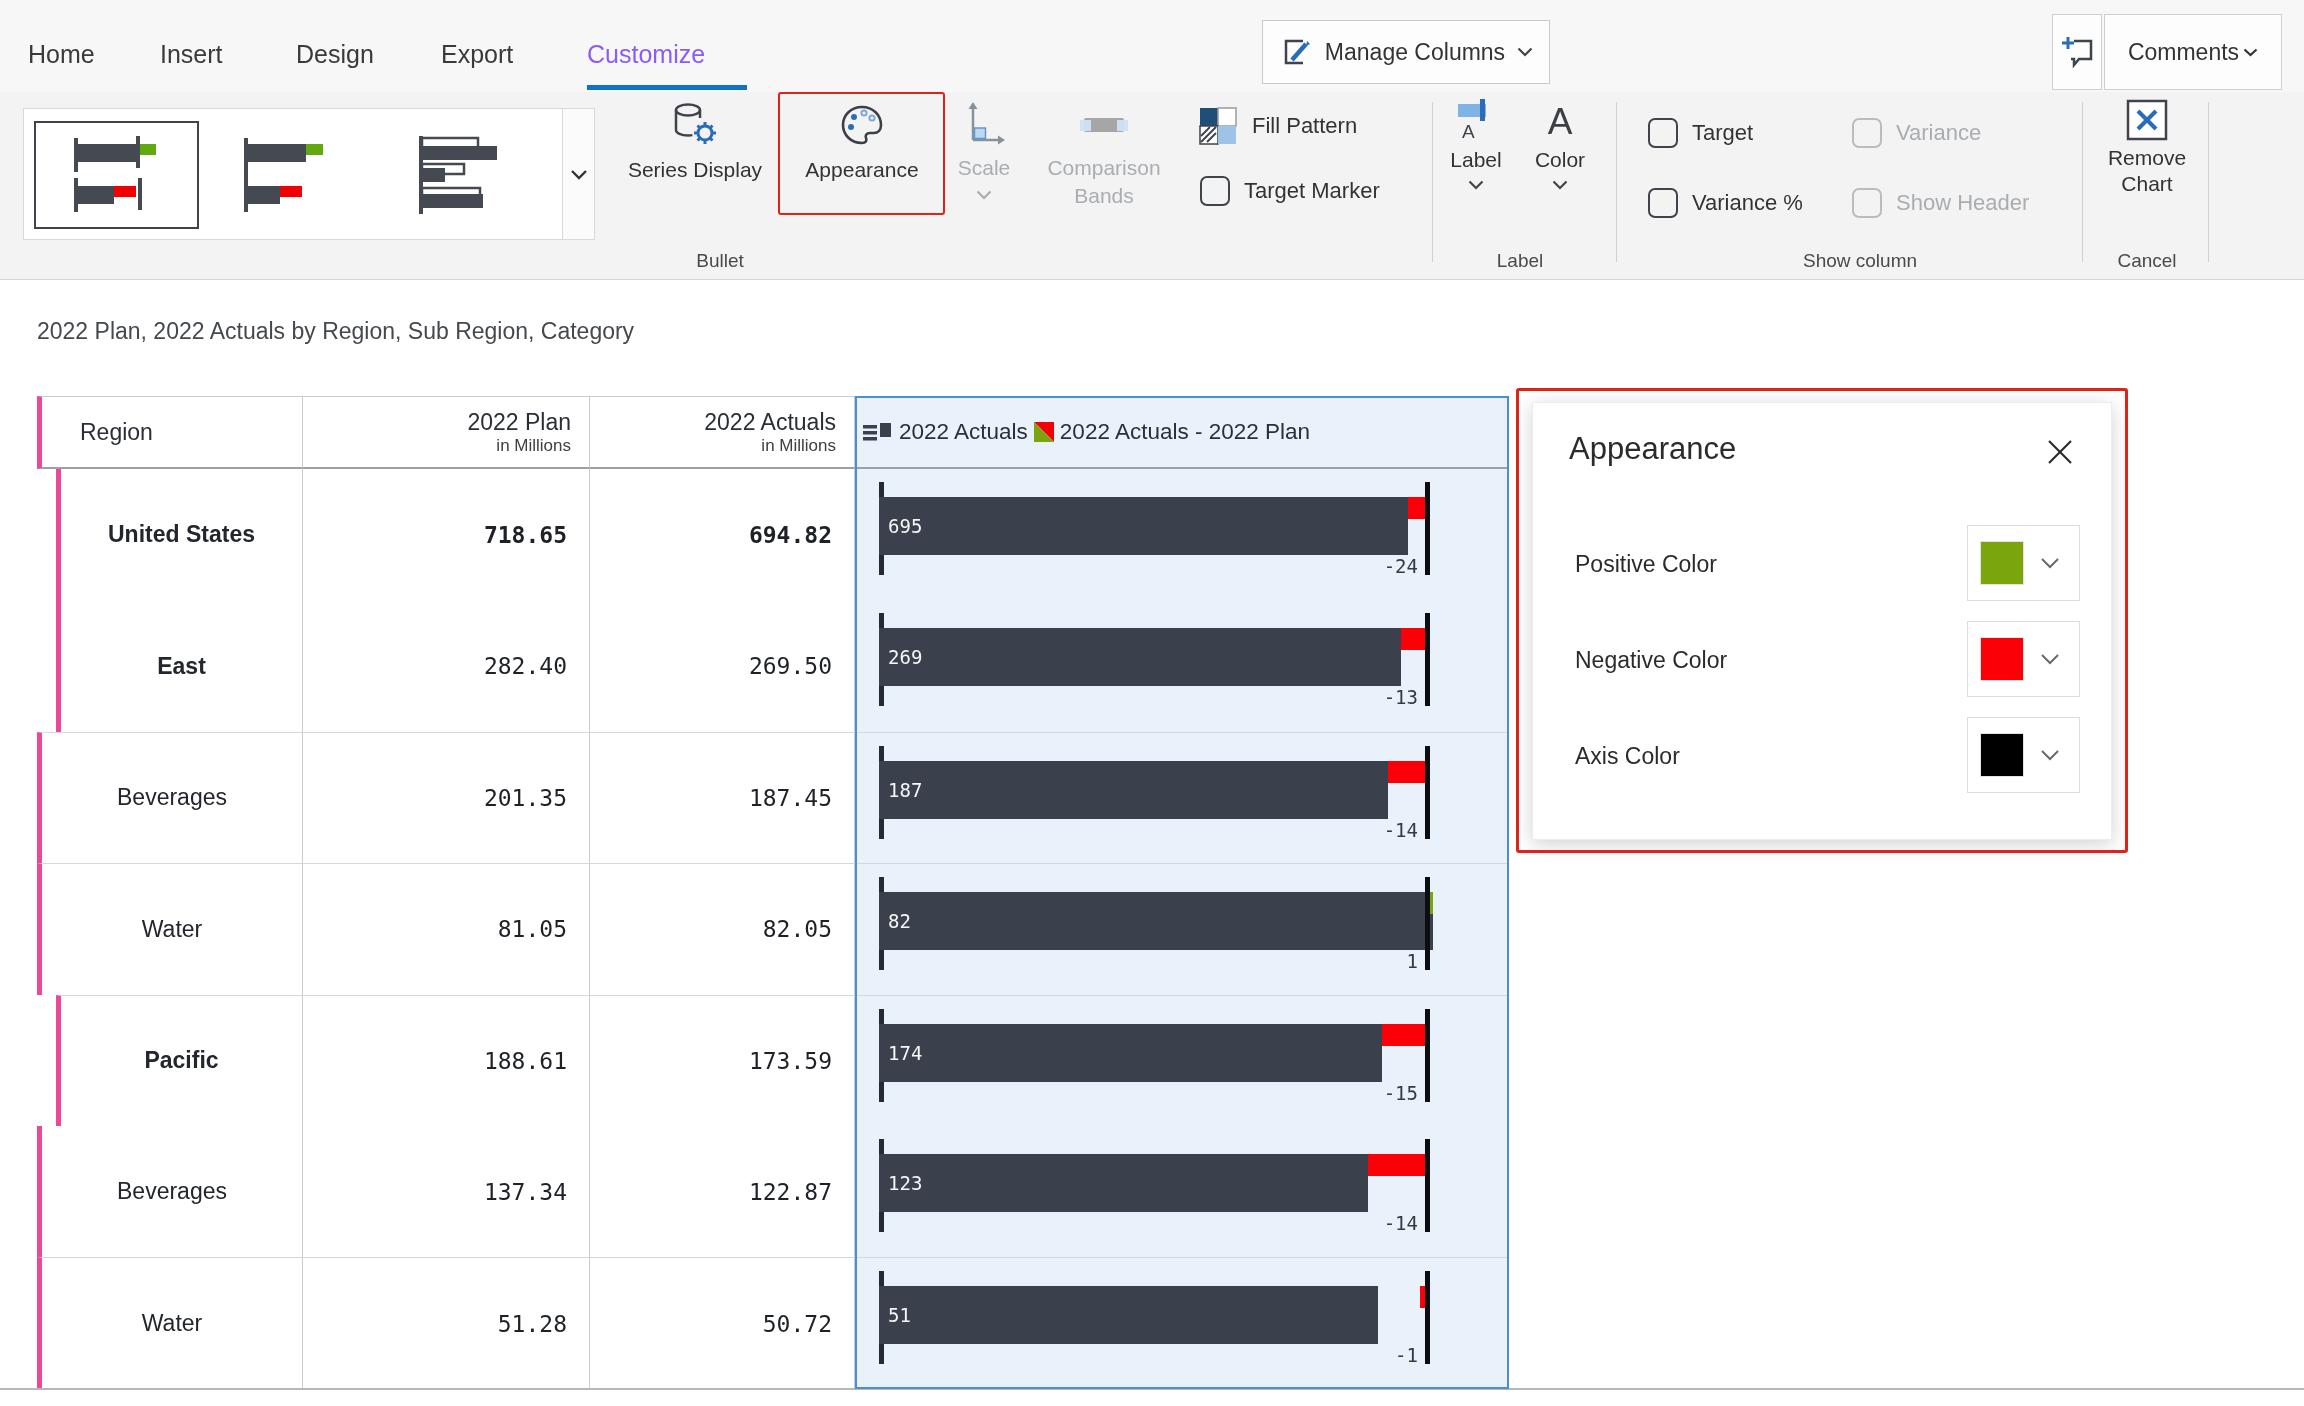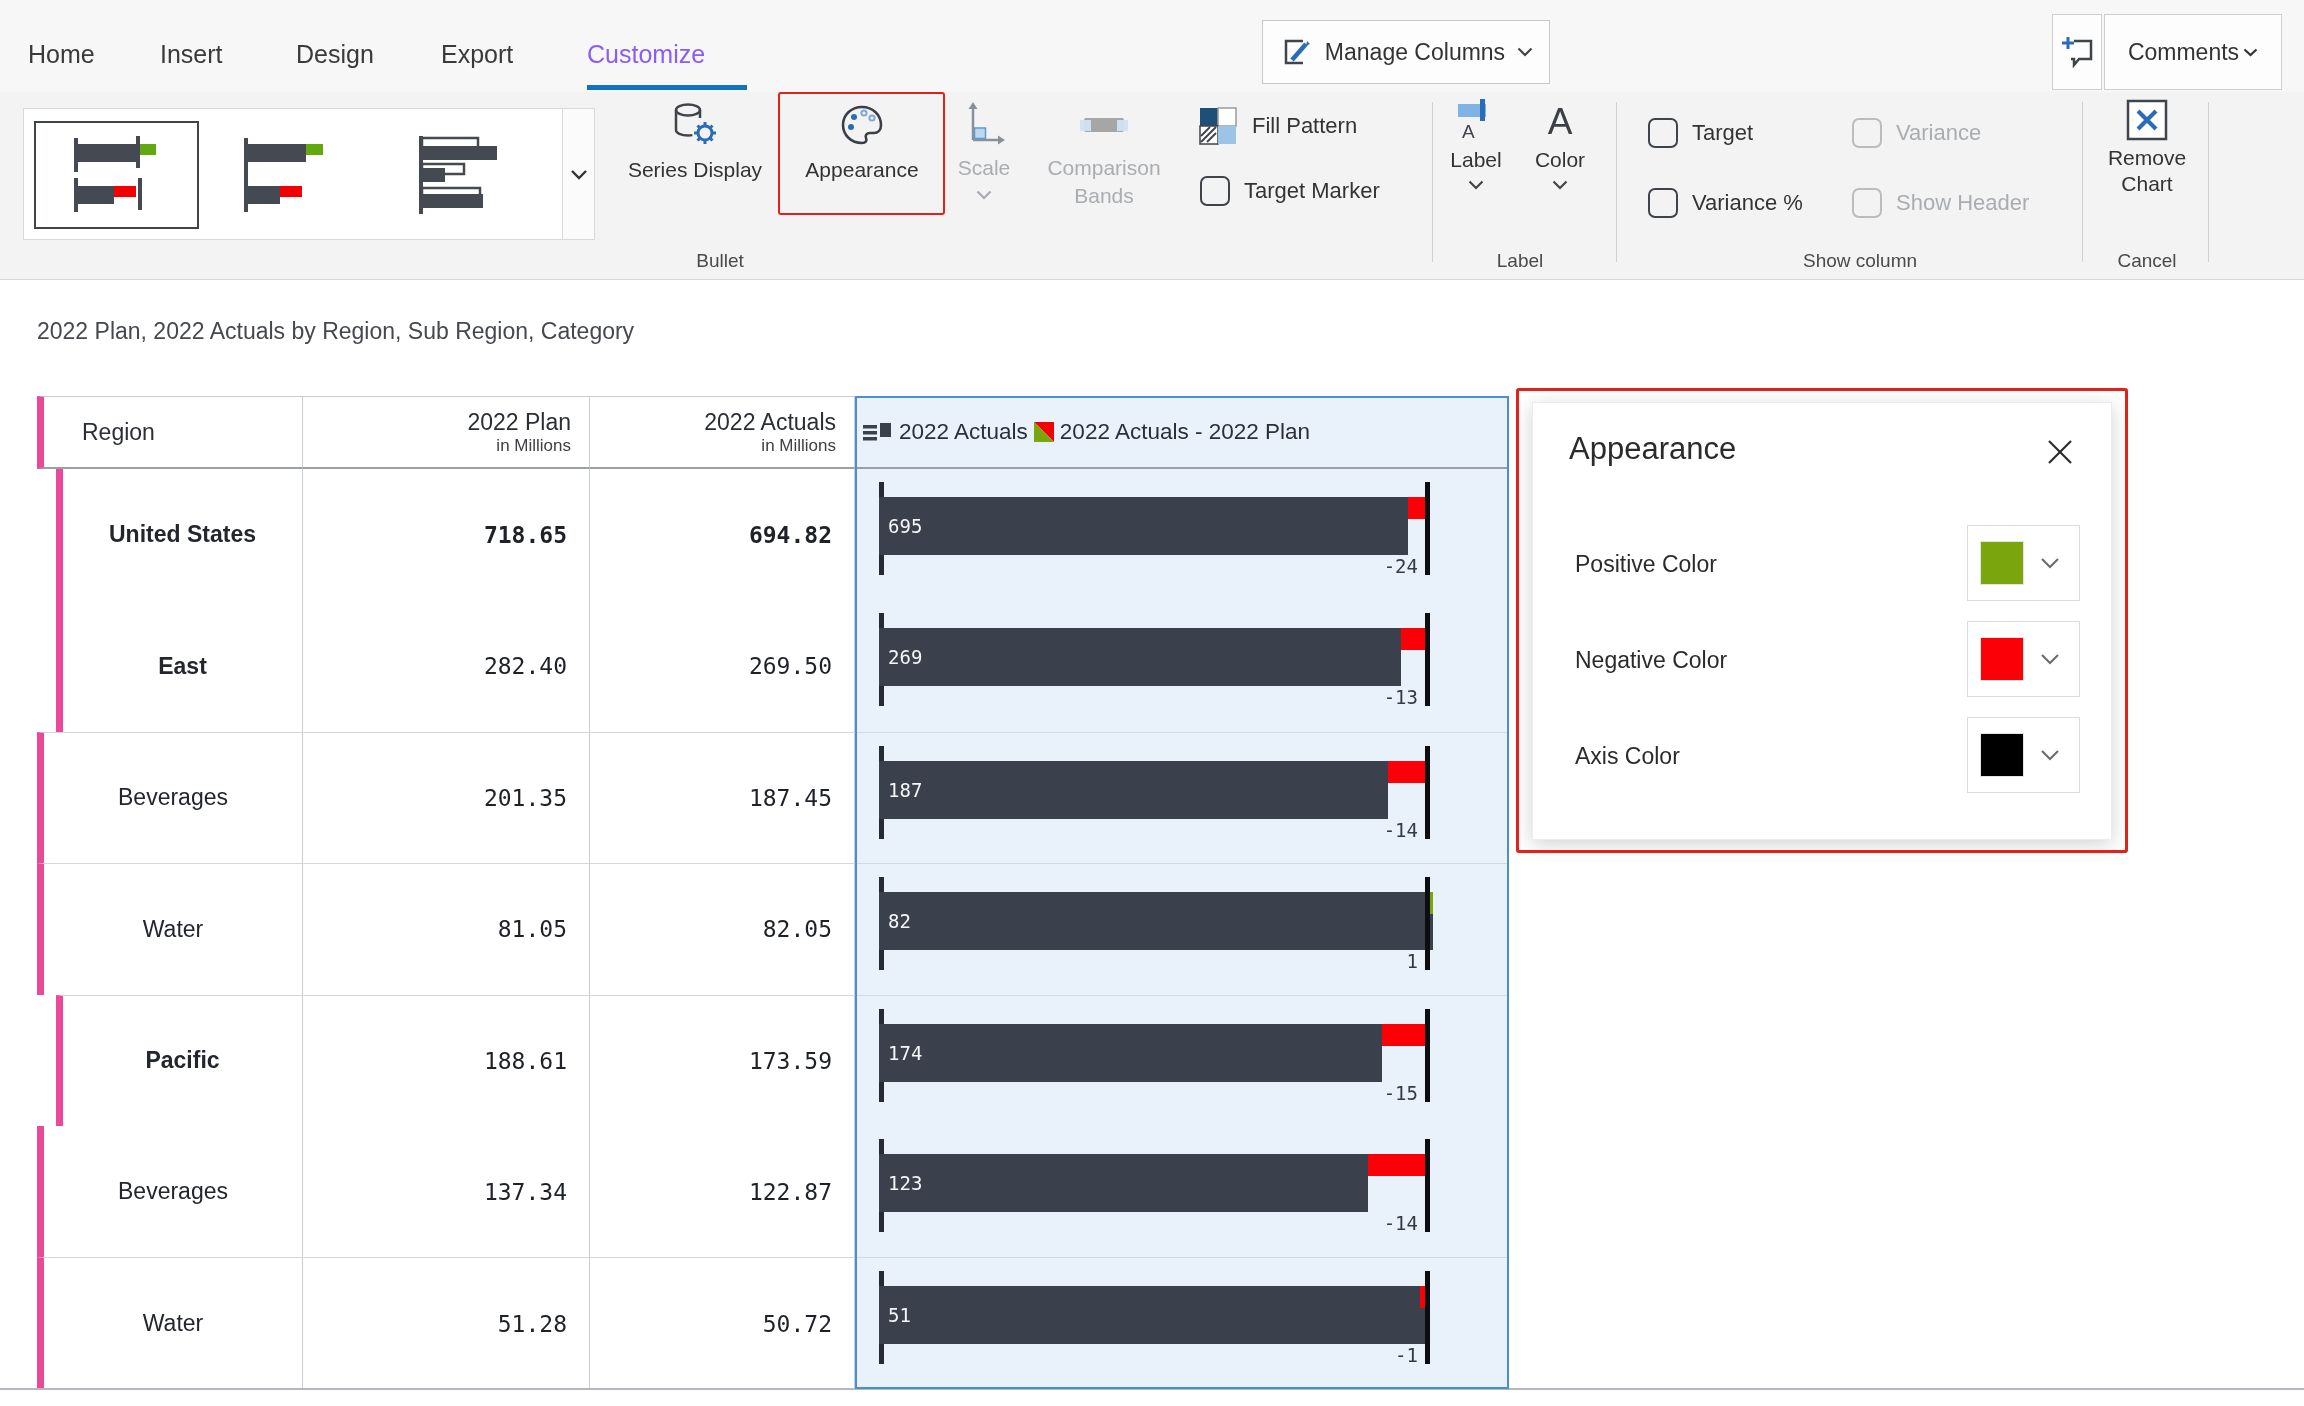--- a/index.html
+++ b/index.html
@@ -49,21 +49,21 @@
   .red-annot{position:absolute;border:3px solid #df231a;pointer-events:none;}
 
   
   #chart-title{position:absolute;left:37px;top:318px;font-size:23px;color:#45494e;}
 
   
   #tbl{position:absolute;left:37px;top:396px;width:1472px;}
   .hrow{display:grid;grid-template-columns:266px 287px 265px 654px;height:73px;}
   .trow{display:grid;grid-template-columns:266px 287px 265px 654px;height:131.4px;}
   .cell{position:relative;background:#fff;border-right:1px solid #c9cdd1;}
-  .cell.first{border-left:7px solid #ec4899;}
+  .cell.first{border-left:5px solid #ec4899;}
   .hcell{border-top:1px solid #c9cdd1;border-bottom:2px solid #9aa0a5;}
   .chartcell{background:#e9f1fb;border-right:none;}
   .sep-top .cell{border-top:1px solid #d4d8dc;}
   .region-cell{display:flex;align-items:center;justify-content:center;font-size:23px;color:#23272d;}
   .num-cell{display:flex;align-items:center;justify-content:flex-end;padding-right:22px;
             font-size:23px;color:#1e2227;}
   .bold{font-weight:bold;margin-left:19px;}
   #col-outline{position:absolute;left:818px;top:0;width:654px;height:993px;
                border:2px solid #4a8fd2;pointer-events:none;z-index:5;}
   .hdr-region{display:flex;align-items:center;padding-left:38px;font-size:23px;color:#2b2f35;}
@@ -433,21 +433,21 @@
             </div>
           </div>
         </div>
         <div class="trow sep-top">
           <div class="cell first region-cell">Water</div>
           <div class="cell num-cell mono">51.28</div>
           <div class="cell num-cell mono">50.72</div>
           <div class="cell chartcell">
             <div class="plot">
               <div class="axisline"></div>
-              <div class="bar" style="width: 551px;">
+              <div class="bar" style="width: 499px;">
                 <span class="barlabel mono">51</span>
               </div>
               <div class="varblock" style="left: 541px; width: 6px; background: rgb(251, 0, 7);"></div>
               <div class="targetline" style="left: 546px; background: rgb(11, 13, 17);"></div>
               <div class="varlabel mono">-1</div>
             </div>
           </div>
         </div>
       </div>
     <div id="col-outline"></div>

